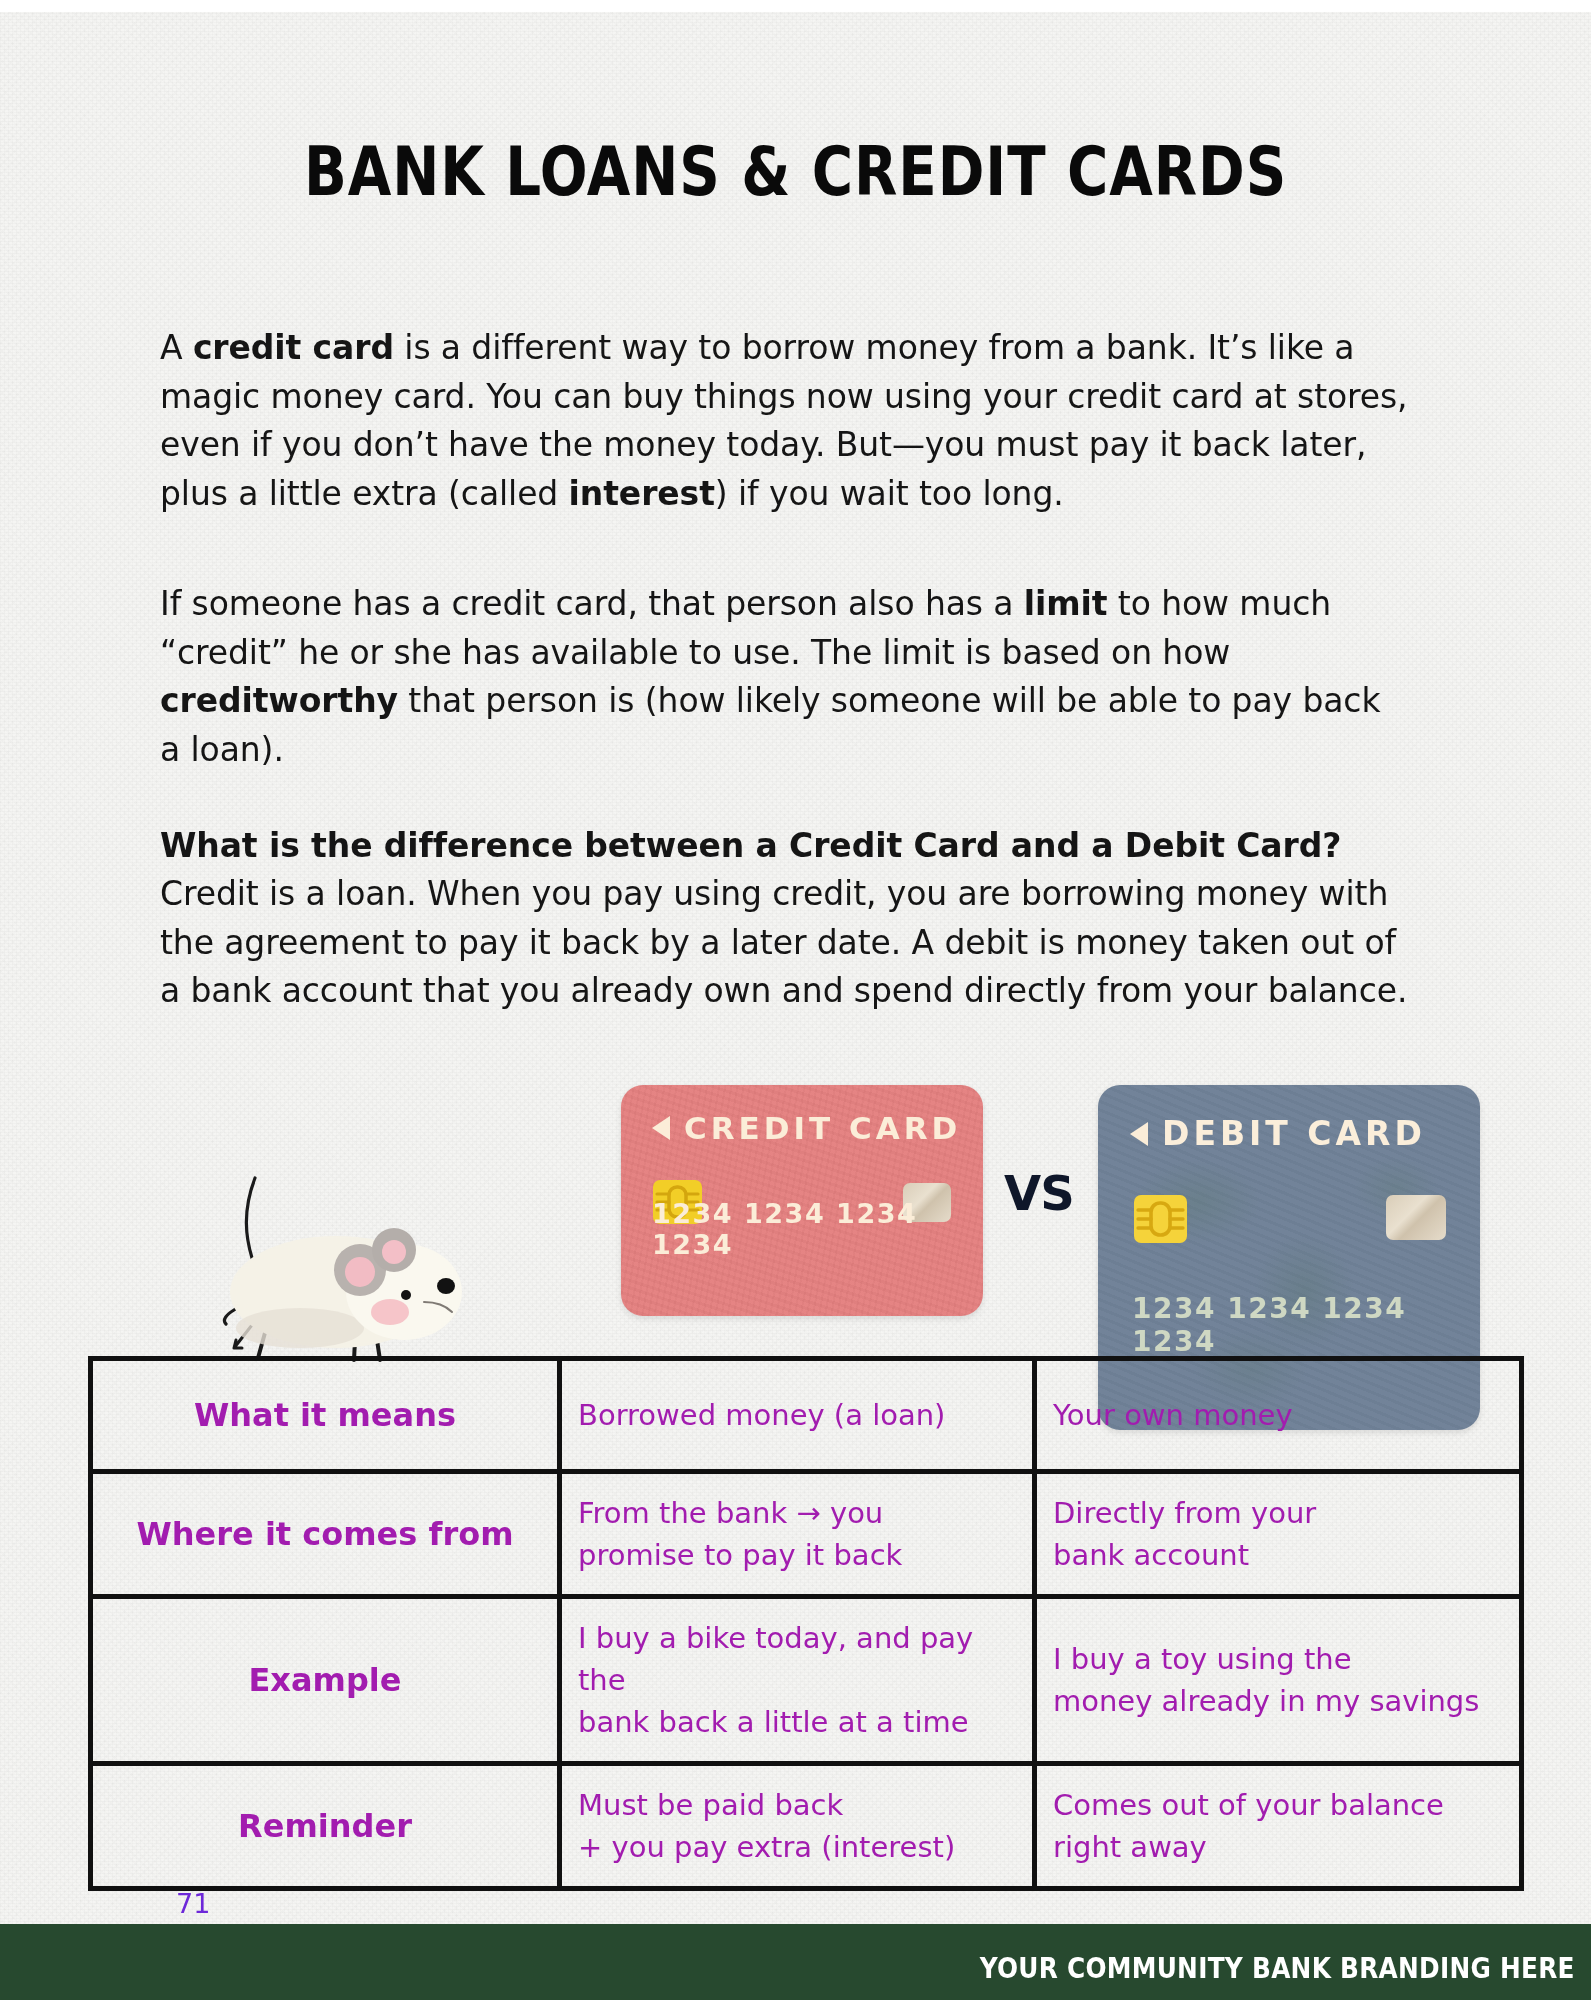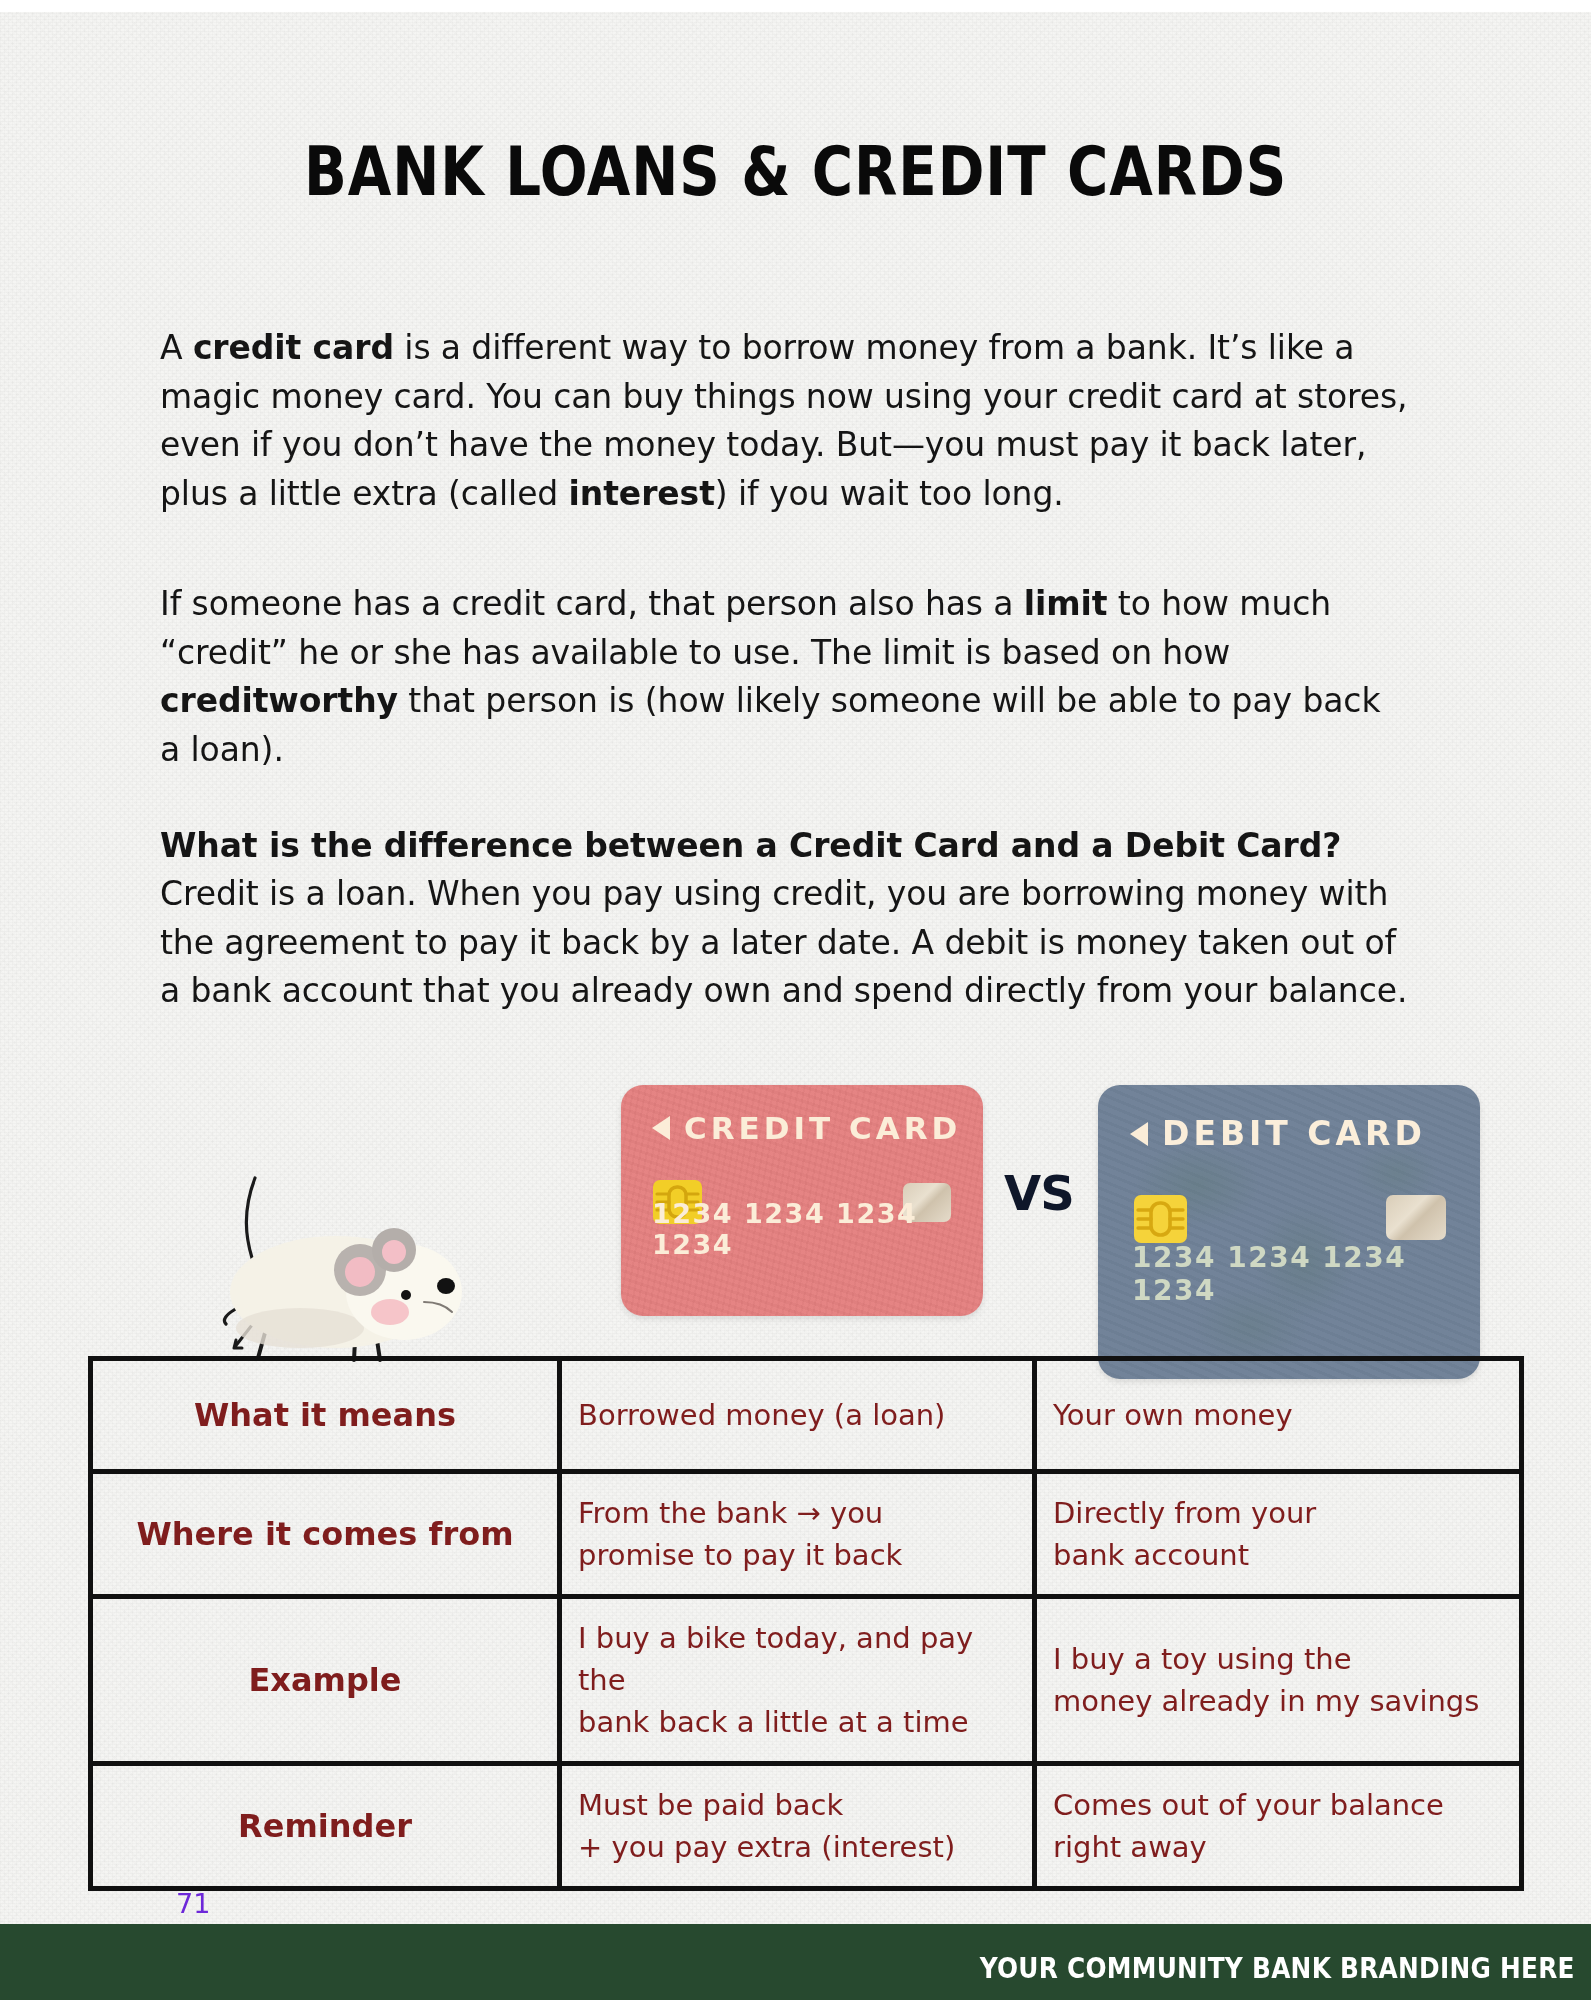--- a/index.html
+++ b/index.html
@@ -86,21 +86,21 @@
   .card-credit {
     left: 621px; top: 33px;
     width: 362px; height: 231px;
     background-color: #e4807f;
     background-image:
       repeating-linear-gradient(18deg, rgba(0,0,0,0.022) 0 3px, rgba(255,255,255,0.02) 3px 7px),
       repeating-linear-gradient(100deg, rgba(0,0,0,0.018) 0 2px, rgba(255,255,255,0.018) 2px 6px);
   }
   .card-debit {
     left: 1098px; top: 33px;
-    width: 382px; height: 294px;
+    width: 382px; height: 345px;
     background-color: #6f8197;
     background-image:
       radial-gradient(ellipse 90px 60px at 26% 34%, rgba(90,120,110,0.30), rgba(90,120,110,0) 70%),
       radial-gradient(ellipse 70px 80px at 54% 60%, rgba(86,116,106,0.28), rgba(86,116,106,0) 72%),
       radial-gradient(ellipse 60px 45px at 78% 30%, rgba(92,122,112,0.25), rgba(92,122,112,0) 70%),
       radial-gradient(ellipse 80px 55px at 40% 82%, rgba(88,118,108,0.22), rgba(88,118,108,0) 72%),
       repeating-linear-gradient(22deg, rgba(0,0,0,0.02) 0 3px, rgba(255,255,255,0.02) 3px 8px);
   }
   .card-label {
     position: absolute;
@@ -168,21 +168,21 @@
     background: transparent;
   }
   .cmp-table .col-label { width: 464px; }
   .cmp-table .col-credit { width: 470px; }
   .cmp-table .col-debit { width: 482px; }
   .cell-inner {
     padding: 18px 16px;
     font-family: "DejaVu Sans", "Liberation Sans", sans-serif;
     font-size: 29px;
     line-height: 42px;
-    color: #7f1d1d;
+    color: #a21caf;
     min-height: 72px;
     display: flex;
     align-items: center;
   }
   .cell-label {
     justify-content: center;
     text-align: center;
     font-weight: 700;
     font-size: 32px;
   }

